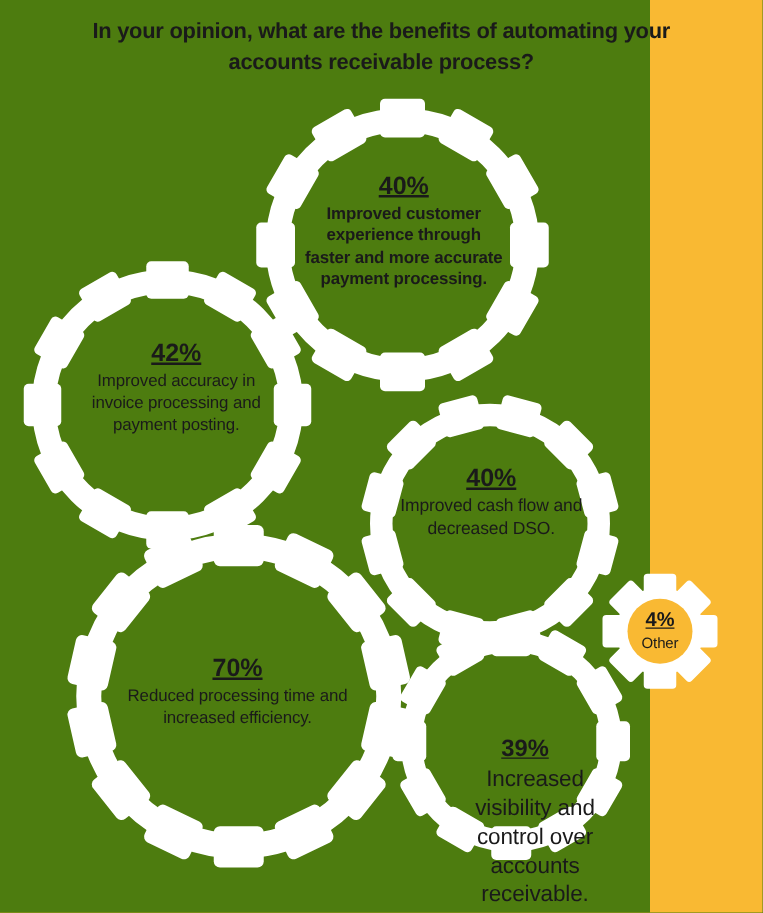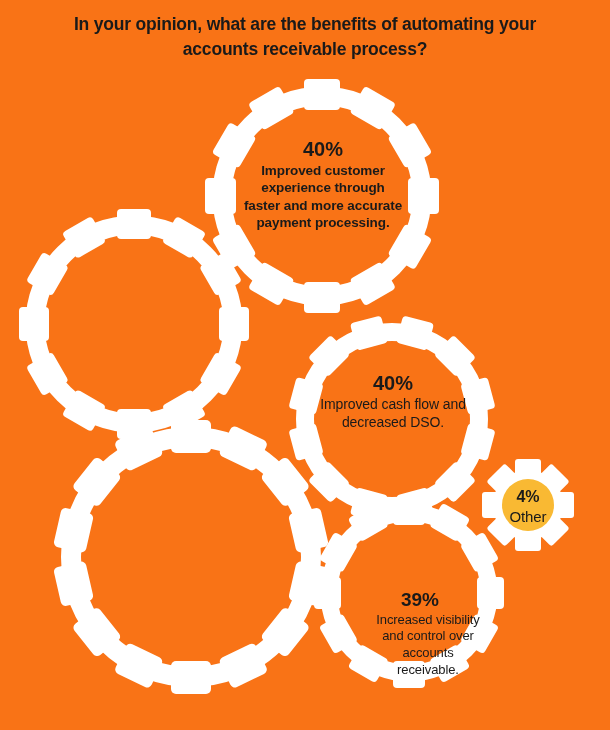--- a/index.html
+++ b/index.html
@@ -8,23 +8,23 @@
   }
   body {
     width: 610px;
     height: 730px;
     overflow: hidden;
     font-family: "Liberation Sans", sans-serif;
     background: #f9b933;
   }
   #infographic {
     position: relative;
-    width: 610px;
+    width: 520px;
     height: 730px;
-    background: #f97316;
+    background: #4d7c0f;
   }
   #title {
     position: absolute;
     left: 0;
     top: 12px;
     width: 610px;
     text-align: center;
     font-size: 17.5px;
     font-weight: bold;
     line-height: 1.42;
@@ -47,20 +47,21 @@
     color: #1a1a1a;
     z-index: 30;
     pointer-events: none;
     box-sizing: border-box;
   }
   .gear-pct {
     display: block;
     font-weight: bold;
     line-height: 1.15;
     margin-bottom: 1px;
+    text-decoration: underline;
   }
   .gear-desc {
     display: block;
     line-height: 1.28;
     letter-spacing: -0.1px;
   }
   
   #label-customer-experience {
     left: 243px; top: 138px; width: 160px;
   }
@@ -82,27 +83,27 @@
   #label-processing-time {
     left: 92px; top: 524px; width: 196px;
   }
   #label-processing-time .gear-pct { font-size: 20px; }
   #label-processing-time .gear-desc { font-size: 13.5px; }
 
   #label-visibility-control {
     left: 357px; top: 554px; width: 126px;
   }
   #label-visibility-control .gear-pct { font-size: 19px; margin-top: 35px; }
-  #label-visibility-control .gear-desc { font-size: 13px; margin-left: 16px; }
+  #label-visibility-control .gear-desc { font-size: 18px; margin-left: 16px; }
 
   #label-other {
     left: 500px; top: 488px; width: 56px;
   }
   #label-other .gear-pct { font-size: 16px; }
-  #label-other .gear-desc { font-size: 15px; }
+  #label-other .gear-desc { font-size: 12px; }
 </style>
 </head>
 <body>
 
 <div id="infographic">
 
   <div id="title">In your opinion, what are the benefits of automating your accounts receivable process?</div>
 
   <svg id="gear-layer" viewBox="0 0 610 730" width="610" height="730" aria-hidden="true">
     <defs>
@@ -369,26 +370,34 @@
         <circle cx="0" cy="0" r="120" fill="none" stroke="#ffffff" stroke-width="20"></circle>
       </g>
     </g>
   </svg>
 
   <div class="gear-label" id="label-customer-experience">
     <span class="gear-pct">40%</span>
     <span class="gear-desc">Improved customer experience through faster and more accurate payment processing.</span>
   </div>
 
+  <div class="gear-label" id="label-invoice-accuracy">
+    <span class="gear-pct">42%</span>
+    <span class="gear-desc">Improved accuracy in invoice processing and payment posting.</span>
+  </div>
 
   <div class="gear-label" id="label-cash-flow">
     <span class="gear-pct">40%</span>
     <span class="gear-desc">Improved cash flow and decreased DSO.</span>
   </div>
 
+  <div class="gear-label" id="label-processing-time">
+    <span class="gear-pct">70%</span>
+    <span class="gear-desc">Reduced processing time and increased efficiency.</span>
+  </div>
 
   <div class="gear-label" id="label-visibility-control">
     <span class="gear-pct">39%</span>
     <span class="gear-desc">Increased visibility and control over accounts receivable.</span>
   </div>
 
   <div class="gear-label" id="label-other">
     <span class="gear-pct">4%</span>
     <span class="gear-desc">Other</span>
   </div>

